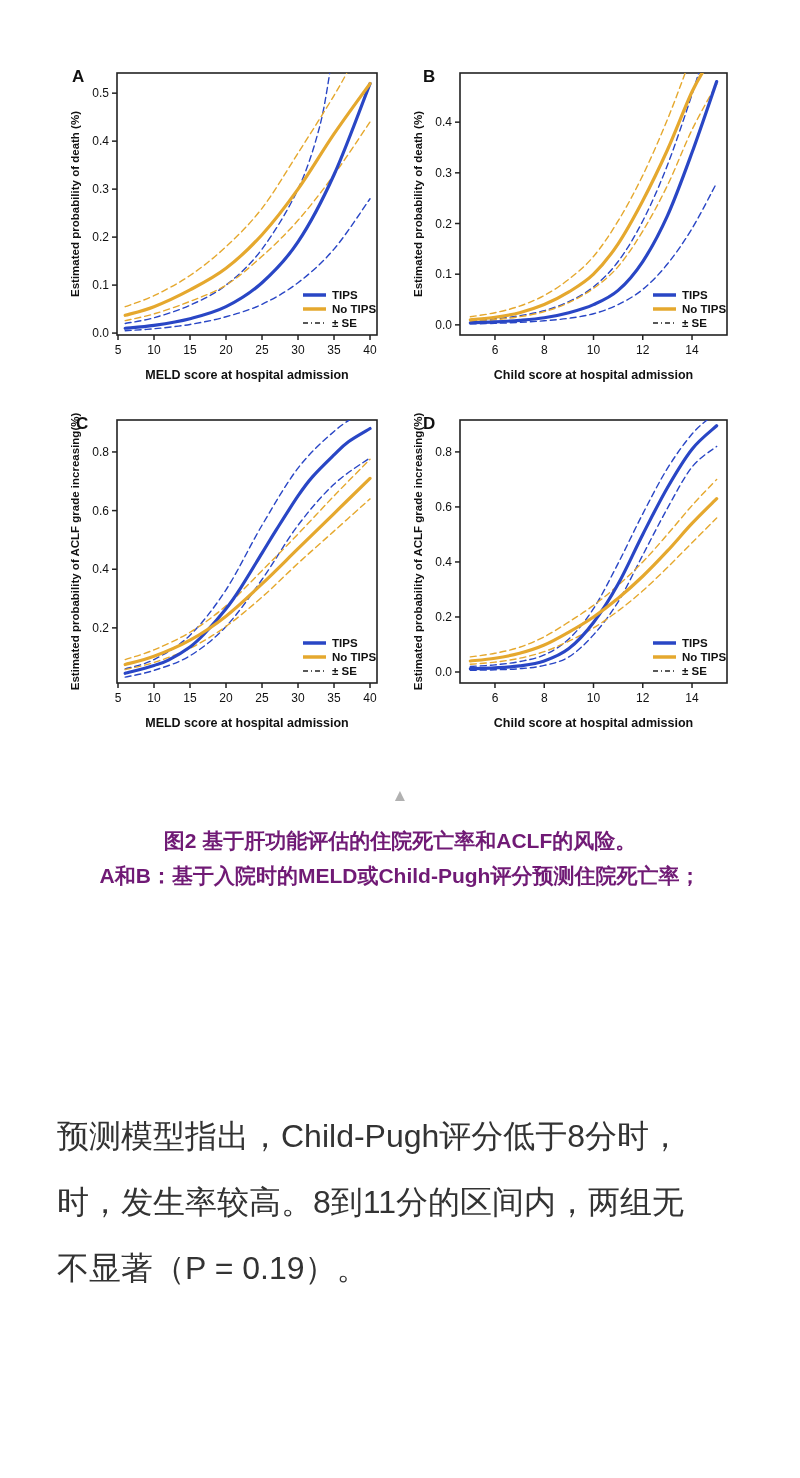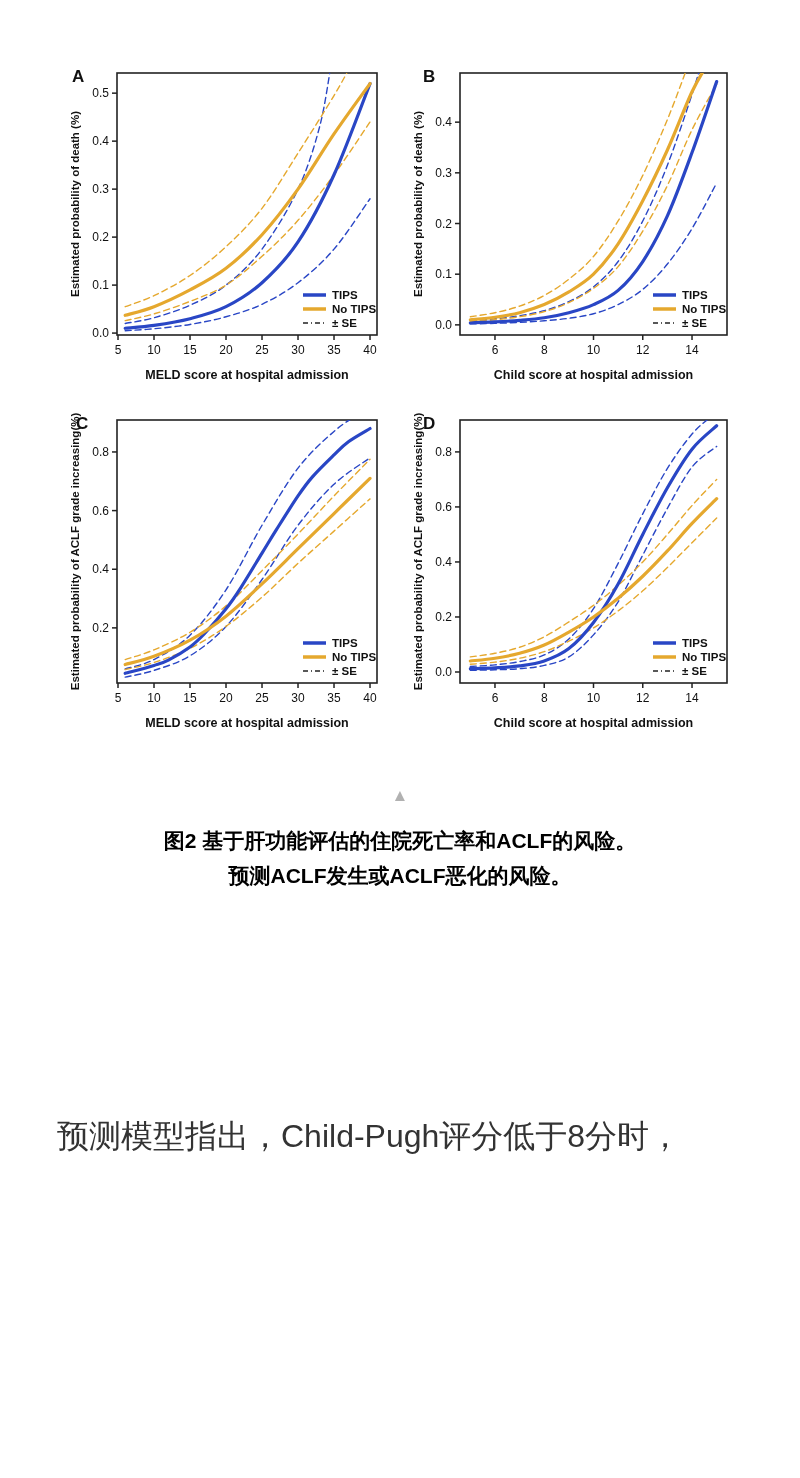--- a/index.html
+++ b/index.html
@@ -3,21 +3,21 @@
 <meta charset="utf-8">
 <style>
   html,body{margin:0;padding:0;background:#ffffff;}
   body{width:800px;height:1478px;position:relative;font-family:"Liberation Sans",sans-serif;}
   .page{position:absolute;inset:0;background:#ffffff;overflow:hidden;}
   .figure{position:absolute;left:0;top:0;width:800px;height:760px;}
   .panel{position:absolute;}
   .divider{position:absolute;top:786px;left:0;width:800px;text-align:center;
            font-size:17px;color:#b1b1b1;line-height:20px;}
   .caption{position:absolute;top:823px;left:0;width:800px;text-align:center;
-           font-weight:bold;font-size:21px;line-height:35px;color:#000000;}
+           font-weight:bold;font-size:21px;line-height:35px;color:#701a75;}
   .cap-line{white-space:nowrap;}
   .para{position:absolute;top:1103px;left:57px;width:700px;
         font-size:32px;line-height:66px;color:#333333;font-weight:normal;}
   .para-line{white-space:nowrap;}
   svg text{font-family:"Liberation Sans",sans-serif;}
 </style>
 </head>
 <body>
 
 <div class="page">
@@ -206,20 +206,22 @@
           <text x="272" y="276" font-size="11.5" font-weight="bold" fill="#111111">No TIPS</text>
           <line x1="243" y1="286" x2="266" y2="286" stroke="#222222" stroke-width="1.4" stroke-dasharray="5 3 1 3"></line>
           <text x="272" y="290" font-size="11.5" font-weight="bold" fill="#111111">± SE</text>
         </svg></div>
   </div>
 
   <div class="divider">▲</div>
 
   <div class="caption">
     <div class="cap-line">图2 基于肝功能评估的住院死亡率和ACLF的风险。</div>
-    <div class="cap-line">预测ACLF发生或ACLF恶化的风险。</div>
+    <div class="cap-line">A和B：基于入院时的MELD或Child-Pugh评分预测住院死亡率；</div>
   </div>
 
   <div class="para">
     <div class="para-line">预测模型指出，Child-Pugh评分低于8分时，</div>
+    <div class="para-line">时，发生率较高。8到11分的区间内，两组无</div>
+    <div class="para-line">不显著（P = 0.19）。</div>
   </div>
 
 </div>
 
 </body></html>

